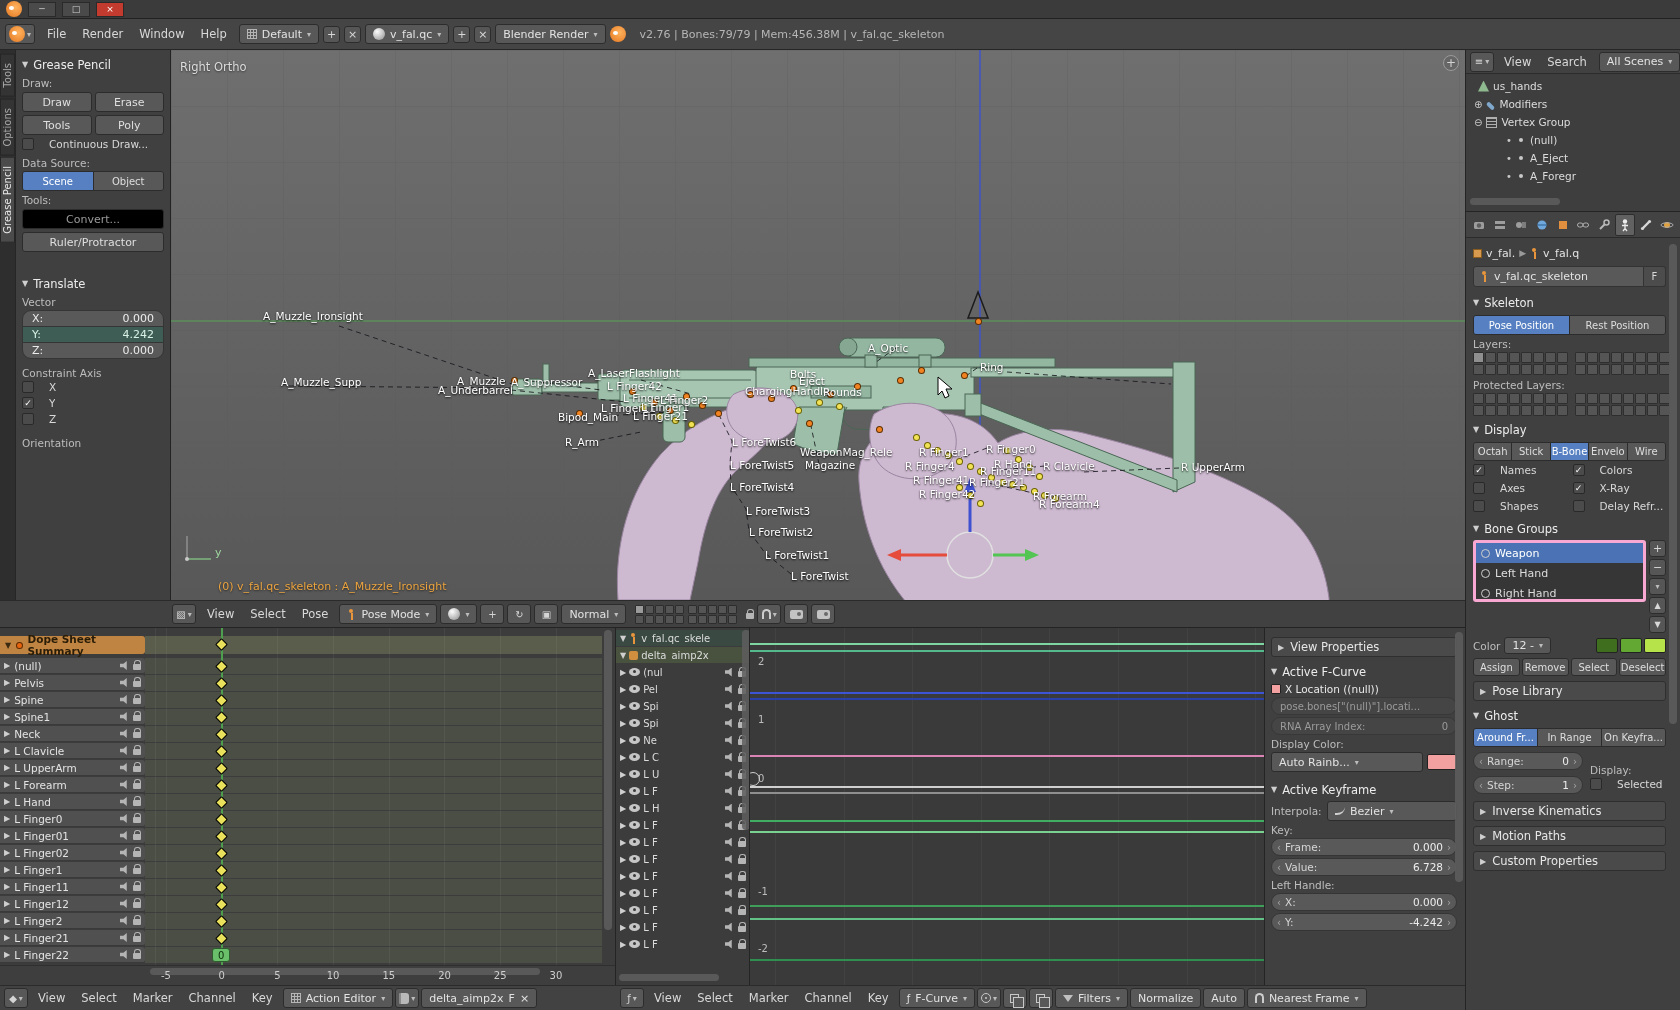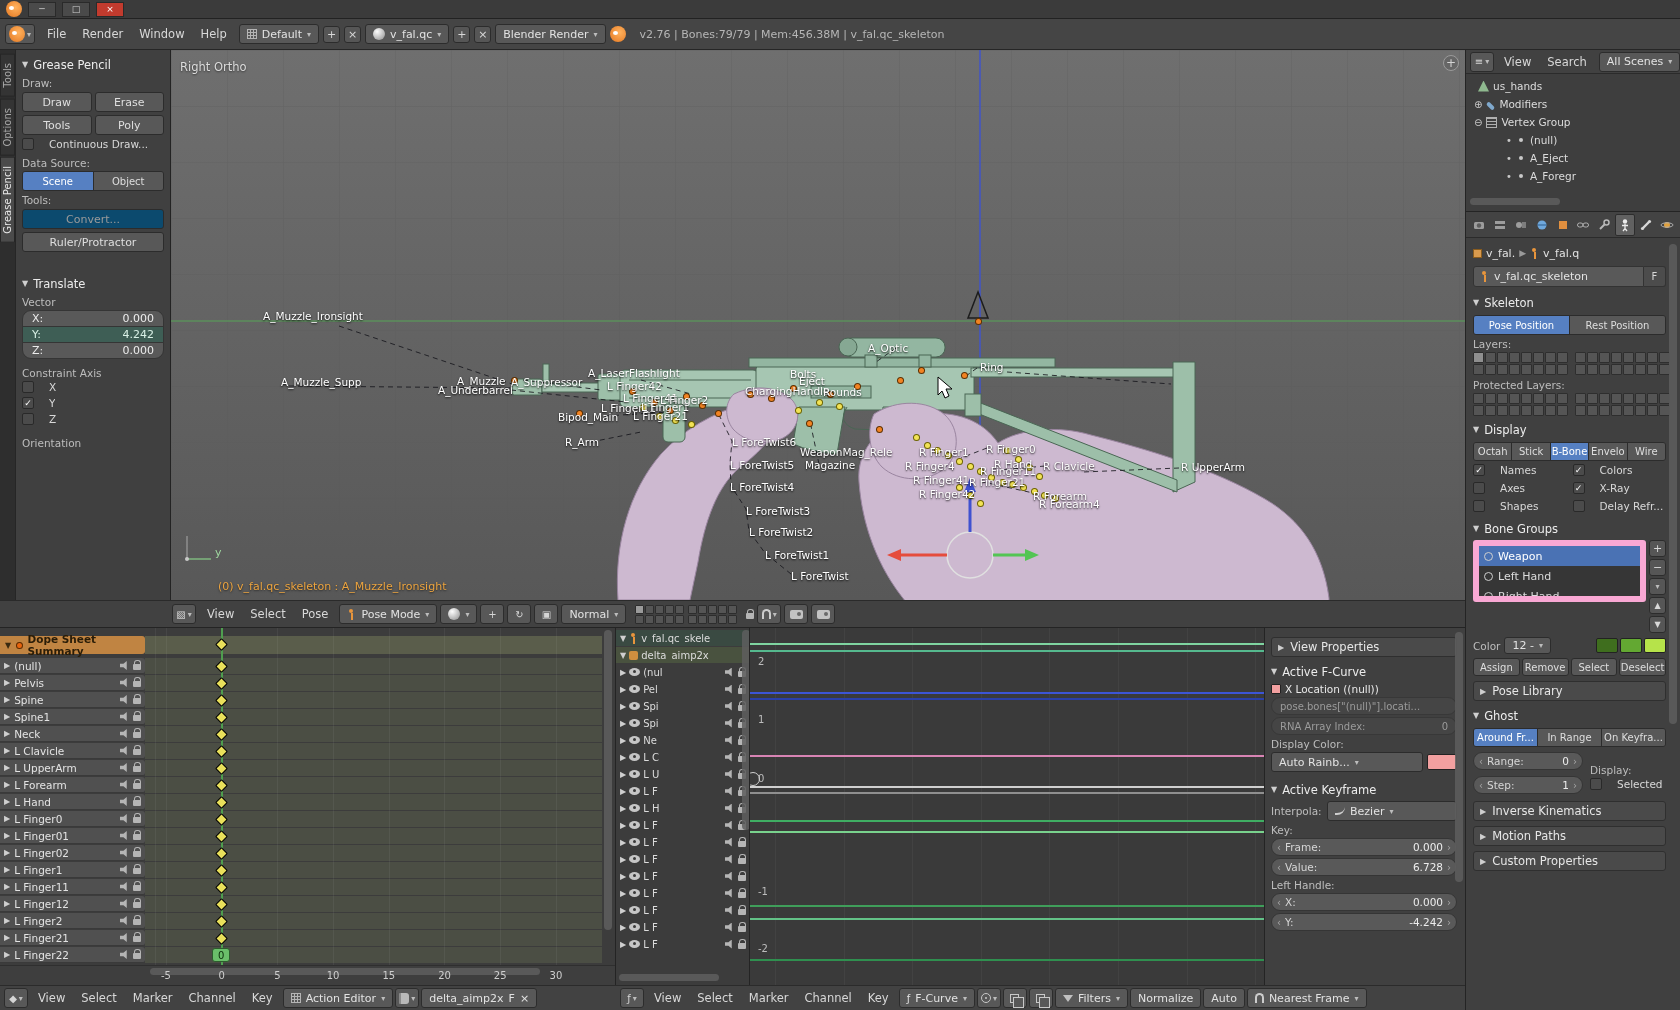--- a/index.html
+++ b/index.html
@@ -10,21 +10,21 @@
 .menu{padding:0 8px;height:100%;display:flex;align-items:center;color:#d8d8d8;font-size:11.5px;cursor:default}
 .menurow{display:flex;height:100%;align-items:stretch}
 .chip{background:#585858;border:1px solid #2c2c2c;border-radius:3px;height:20px;display:flex;align-items:center;gap:5px;padding:0 7px;white-space:nowrap}
 .chip .dd{font-size:8px;color:#bdbdbd}
 .chip.grow{flex:1}
 .iconbtn{min-width:24px;height:20px;background:#585858;border:1px solid #2c2c2c;border-radius:3px;display:flex;align-items:center;justify-content:center;gap:2px;padding:0 3px}
 .iconbtn .g{font-size:10px;color:#d5d5d5}
 .sq{width:17px;height:17px;background:#565656;border:1px solid #2c2c2c;border-radius:3px;display:flex;align-items:center;justify-content:center;font-size:11px;color:#d8d8d8}
 .dd{font-size:8px;color:#bdbdbd}
 .btn{background:#585858;border:1px solid #2c2c2c;border-radius:3px;color:#dfdfdf;display:flex;align-items:center;justify-content:center;height:20px;font-size:11px}
-.btn.dim{color:#9a9a9a;background:#0c4a6e}
+.btn.dim{color:#9a9a9a;background:#000000}
 .seg{display:flex;height:20px;border:1px solid #2c2c2c;border-radius:3px;overflow:hidden}
 .segbtn{flex:1;background:#585858;display:flex;align-items:center;justify-content:center;font-size:10px;color:#dedede;border-right:1px solid #2c2c2c;white-space:nowrap;overflow:hidden}
 .segbtn:last-child{border-right:none}
 .segbtn.on{background:#5680c2;color:#fff}
 .rnum{background:#595959;border:1px solid #353535;border-radius:9px;height:17px;display:flex;align-items:center;justify-content:space-between;padding:0 9px;font-size:11px;color:#ececec}
 .rnum.hl{background:#3e5e55;color:#d9f0e6}
 .stack .rnum{border-radius:0;margin-top:-1px}
 .stack .rnum:first-child{border-radius:9px 9px 0 0;margin-top:0}
 .stack .rnum:last-child{border-radius:0 0 9px 9px}
 .snum{background:#595959;border:1px solid #353535;border-radius:9px;height:18px;display:flex;align-items:center;gap:4px;padding:0 5px;font-size:10.5px;color:#ececec;margin:2px 0}
@@ -163,21 +163,21 @@
 .crumb .sep{color:#9a9a9a;font-size:9px}
 .idfield{display:flex;height:21px;margin-bottom:6px}
 .idmain{flex:1;background:#595959;border:1px solid #333;border-radius:3px 0 0 3px;display:flex;align-items:center;gap:5px;padding:0 6px;font-size:11px}
 .fbtn{width:22px;background:#4c4c4c;border:1px solid #333;border-left:none;border-radius:0 3px 3px 0;display:flex;align-items:center;justify-content:center;font-size:10px;color:#d8d8d8}
 .lgridwrap{display:flex;gap:7px;margin:2px 0 4px}
 .lgroup{display:grid;grid-template-columns:repeat(8,11px);grid-auto-rows:11px;gap:1px}
 .lcell{background:#555;border:1px solid #2e2e2e;border-radius:1px}
 .lcell.on{background:#8f8f8f}
 .checksgrid{display:grid;grid-template-columns:1fr 1fr;gap:2px 6px;margin:3px 0}
 .bg-wrap{display:flex;gap:3px;margin:2px 0}
-.bg-list{flex:1;background:#363636;border:6px solid #f9a8d4;border-radius:3px;overflow:hidden;height:62px}
+.bg-list{flex:1;background:#363636;border:3px solid #f9a8d4;border-radius:3px;overflow:hidden;height:62px}
 .bg-row{display:flex;align-items:center;gap:5px;height:20px;padding:0 5px;font-size:11px;color:#dcdcdc}
 .bg-row.sel{background:#4a72b4;color:#fff}
 .bg-ic{width:9px;height:9px;border:1px solid #cfcfcf;border-radius:50%;flex:none}
 .bg-side{display:flex;flex-direction:column;gap:2px}
 .colorrow{display:flex;align-items:center;gap:4px;margin:4px 0}
 .actrow{display:flex;gap:2px;margin:4px 0}
 .abtn{flex:1;background:#585858;border:1px solid #2c2c2c;border-radius:3px;height:18px;display:flex;align-items:center;justify-content:center;font-size:10px;color:#dedede;overflow:hidden;white-space:nowrap}
 .gcols{display:flex;gap:7px;margin-top:3px}
 .gcol{flex:1;display:flex;flex-direction:column;gap:2px}
 .gcol.r{max-width:76px}

